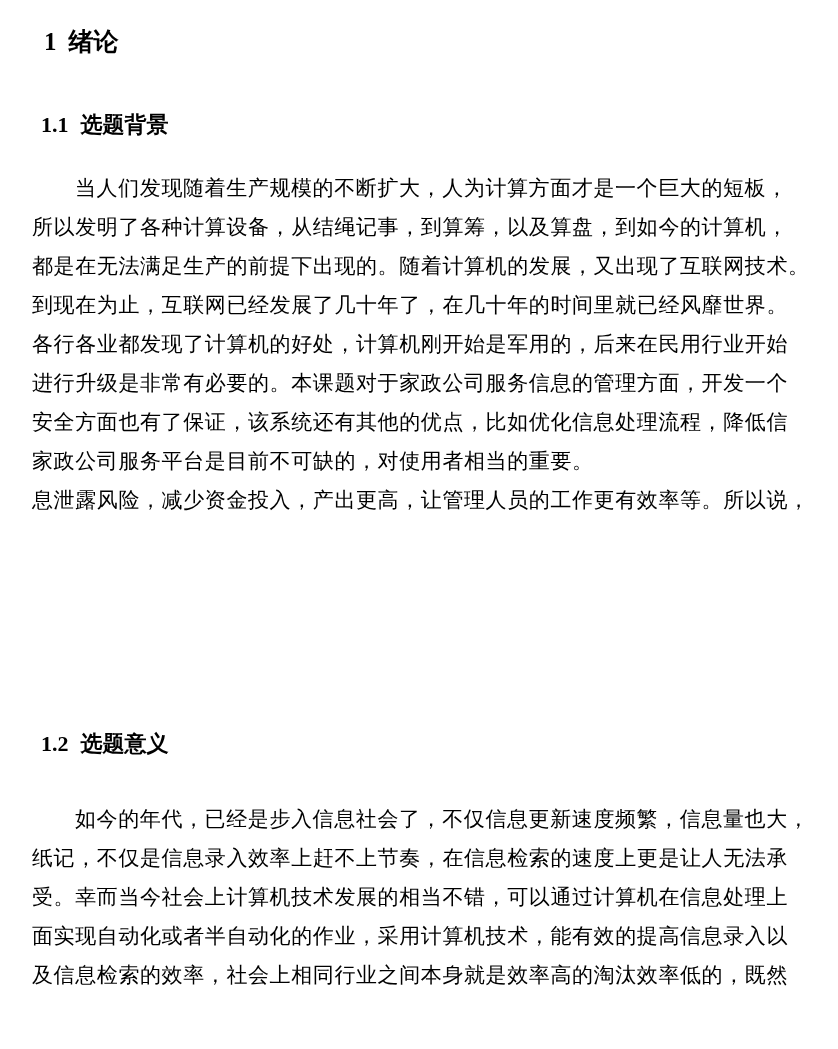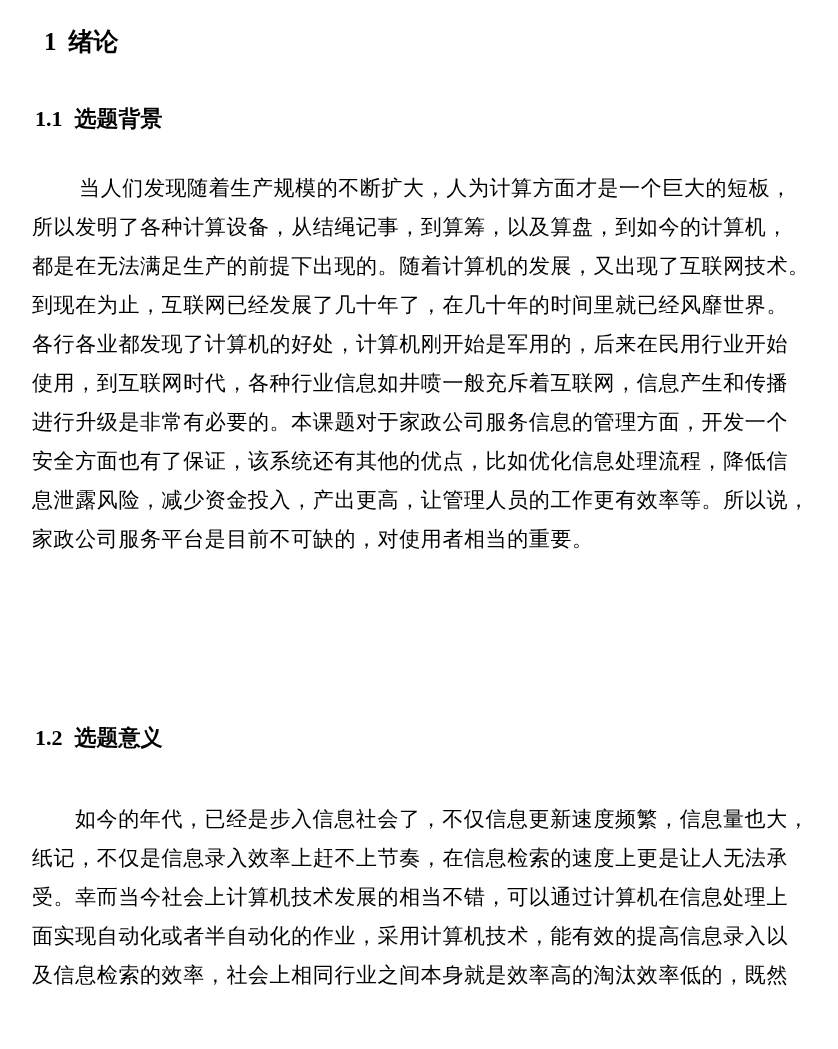--- a/index.html
+++ b/index.html
@@ -33,21 +33,21 @@
       margin: 12px;
     }
     .h2 {
       position: absolute;
       left: 0;
       font-family: "DejaVu Sans", "Liberation Sans", sans-serif;
       font-weight: bold;
       font-size: 22px;
       line-height: 36px;
       white-space: nowrap;
-      margin: 3px;
+      margin: 9px;
     }
     .h2.s1 { top: 98px; }
     .h2.s2 { top: 717px; }
     .num {
       font-family: "Liberation Serif", "DejaVu Serif", serif;
       font-weight: bold;
       margin-right: 12px;
     }
     .para {
       position: absolute;
@@ -60,42 +60,41 @@
     .line {
       display: block;
       height: 39px;
       line-height: 39px;
       font-size: 21px;
       white-space: nowrap;
       letter-spacing: 0.6px;
       font-family: "DejaVu Sans", "Liberation Sans", sans-serif;
       font-weight: normal;
     }
-    .line.indent { padding-left: 43px; text-align: center; }
+    .line.indent { padding-left: 43px; }
   </style>
 </head>
 <body>
 
 <div class="page">
 
   <h1 class="h1"><span class="num">1</span><span>绪论</span></h1>
 
   <h2 class="h2 s1"><span class="num">1.1</span><span>选题背景</span></h2>
 
   <div class="para p1">
     <span class="line indent">当人们发现随着生产规模的不断扩大，人为计算方面才是一个巨大的短板，</span>
     <span class="line">所以发明了各种计算设备，从结绳记事，到算筹，以及算盘，到如今的计算机，</span>
     <span class="line">都是在无法满足生产的前提下出现的。随着计算机的发展，又出现了互联网技术。</span>
     <span class="line">到现在为止，互联网已经发展了几十年了，在几十年的时间里就已经风靡世界。</span>
     <span class="line">各行各业都发现了计算机的好处，计算机刚开始是军用的，后来在民用行业开始</span>
-    <span class="line">使用，到互联网时代，各种行业信息如井喷一般充斥着互联网，信息产生和传播</span>
     <span class="line">进行升级是非常有必要的。本课题对于家政公司服务信息的管理方面，开发一个</span>
     <span class="line">安全方面也有了保证，该系统还有其他的优点，比如优化信息处理流程，降低信</span>
+    <span class="line">家政公司服务平台是目前不可缺的，对使用者相当的重要。</span>
     <span class="line">息泄露风险，减少资金投入，产出更高，让管理人员的工作更有效率等。所以说，</span>
-    <span class="line">家政公司服务平台是目前不可缺的，对使用者相当的重要。</span>
   </div>
 
   <h2 class="h2 s2"><span class="num">1.2</span><span>选题意义</span></h2>
 
   <div class="para p2">
     <span class="line indent">如今的年代，已经是步入信息社会了，不仅信息更新速度频繁，信息量也大，</span>
     <span class="line">纸记，不仅是信息录入效率上赶不上节奏，在信息检索的速度上更是让人无法承</span>
     <span class="line">受。幸而当今社会上计算机技术发展的相当不错，可以通过计算机在信息处理上</span>
     <span class="line">面实现自动化或者半自动化的作业，采用计算机技术，能有效的提高信息录入以</span>
     <span class="line">及信息检索的效率，社会上相同行业之间本身就是效率高的淘汰效率低的，既然</span>

